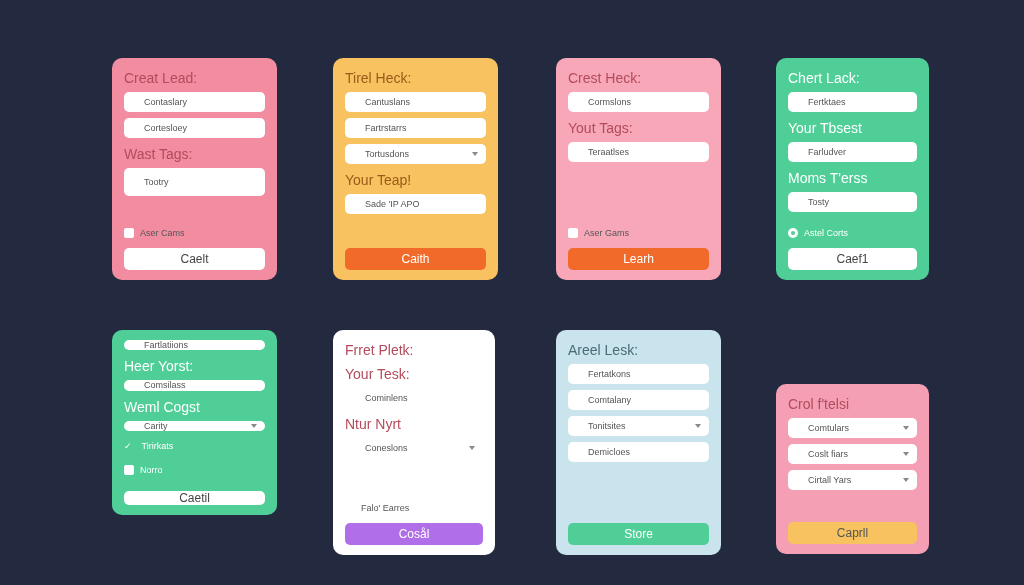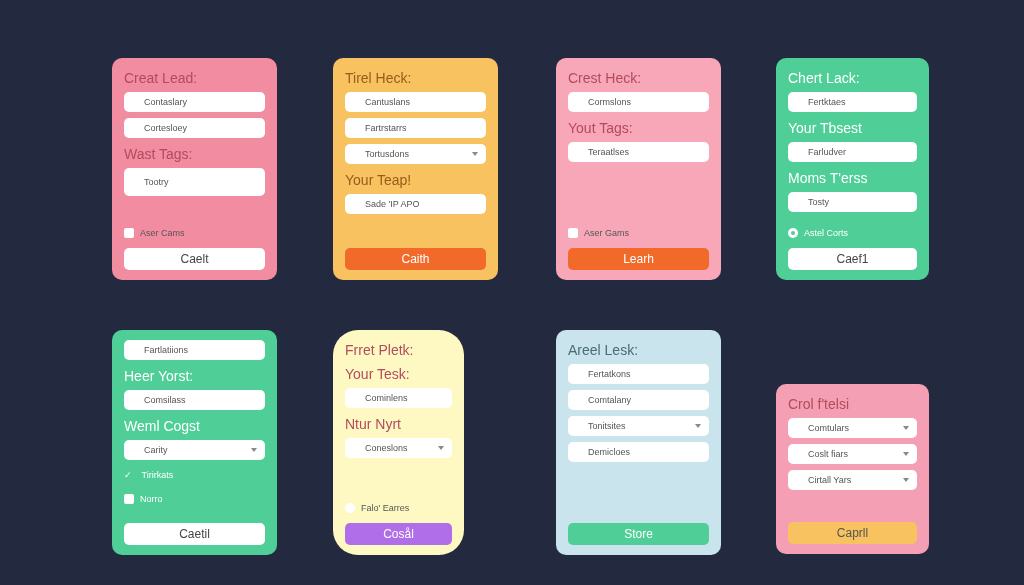--- a/index.html
+++ b/index.html
@@ -97,22 +97,22 @@
     background: #4fcf97;
   }
   .check.light { color: #fff; }
   .tick::before { content: "✓"; margin-right:4px; font-size:9px; }
 
   
   #c1 { left: 112px; top: 58px;  width: 165px; height: 222px; background: #f28ca0; }
   #c2 { left: 333px; top: 58px;  width: 165px; height: 222px; background: #f7c25f; }
   #c3 { left: 556px; top: 58px;  width: 165px; height: 222px; background: #f7a7b8; }
   #c4 { left: 776px; top: 58px;  width: 153px; height: 222px; background: #4fcf97; }
-  #c5 { left: 112px; top: 330px; width: 165px; height: 225px; background: #4fcf97; }
-  #c6 { left: 333px; top: 330px; width: 131px; height: 225px; background: #fef9c3; border-radius: 25px; }
+  #c5 { left: 112px; top: 330px; width: 165px; height: 185px; background: #4fcf97; }
+  #c6 { left: 333px; top: 330px; width: 162px; height: 225px; background: #ffffff; }
   #c7 { left: 556px; top: 330px; width: 165px; height: 225px; background: #c9e4ec; }
   #c8 { left: 776px; top: 384px; width: 153px; height: 170px; background: #f49fb4; }
 
   .gap { flex: 1; }
 </style>
 </head>
 <body>
 
 <div id="c1" class="card">
   <div class="label mid">Creat Lead:</div>

